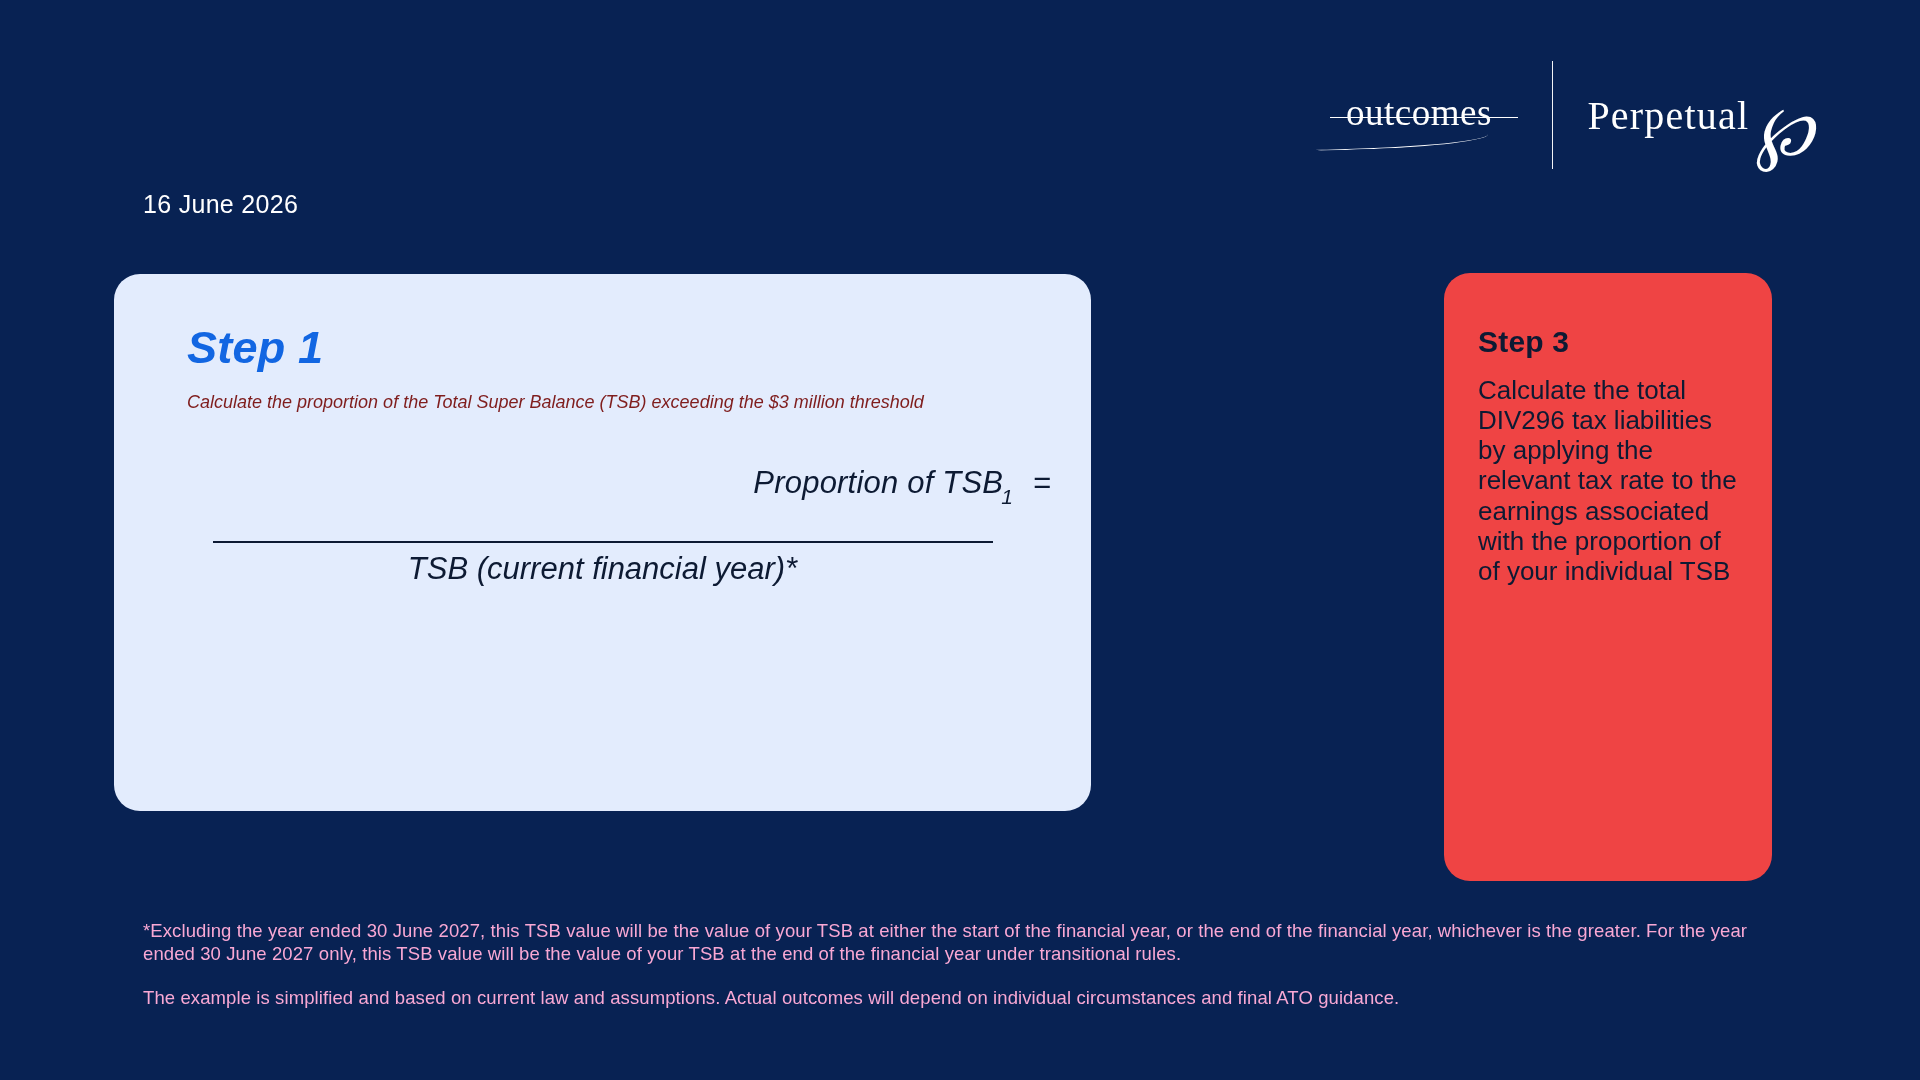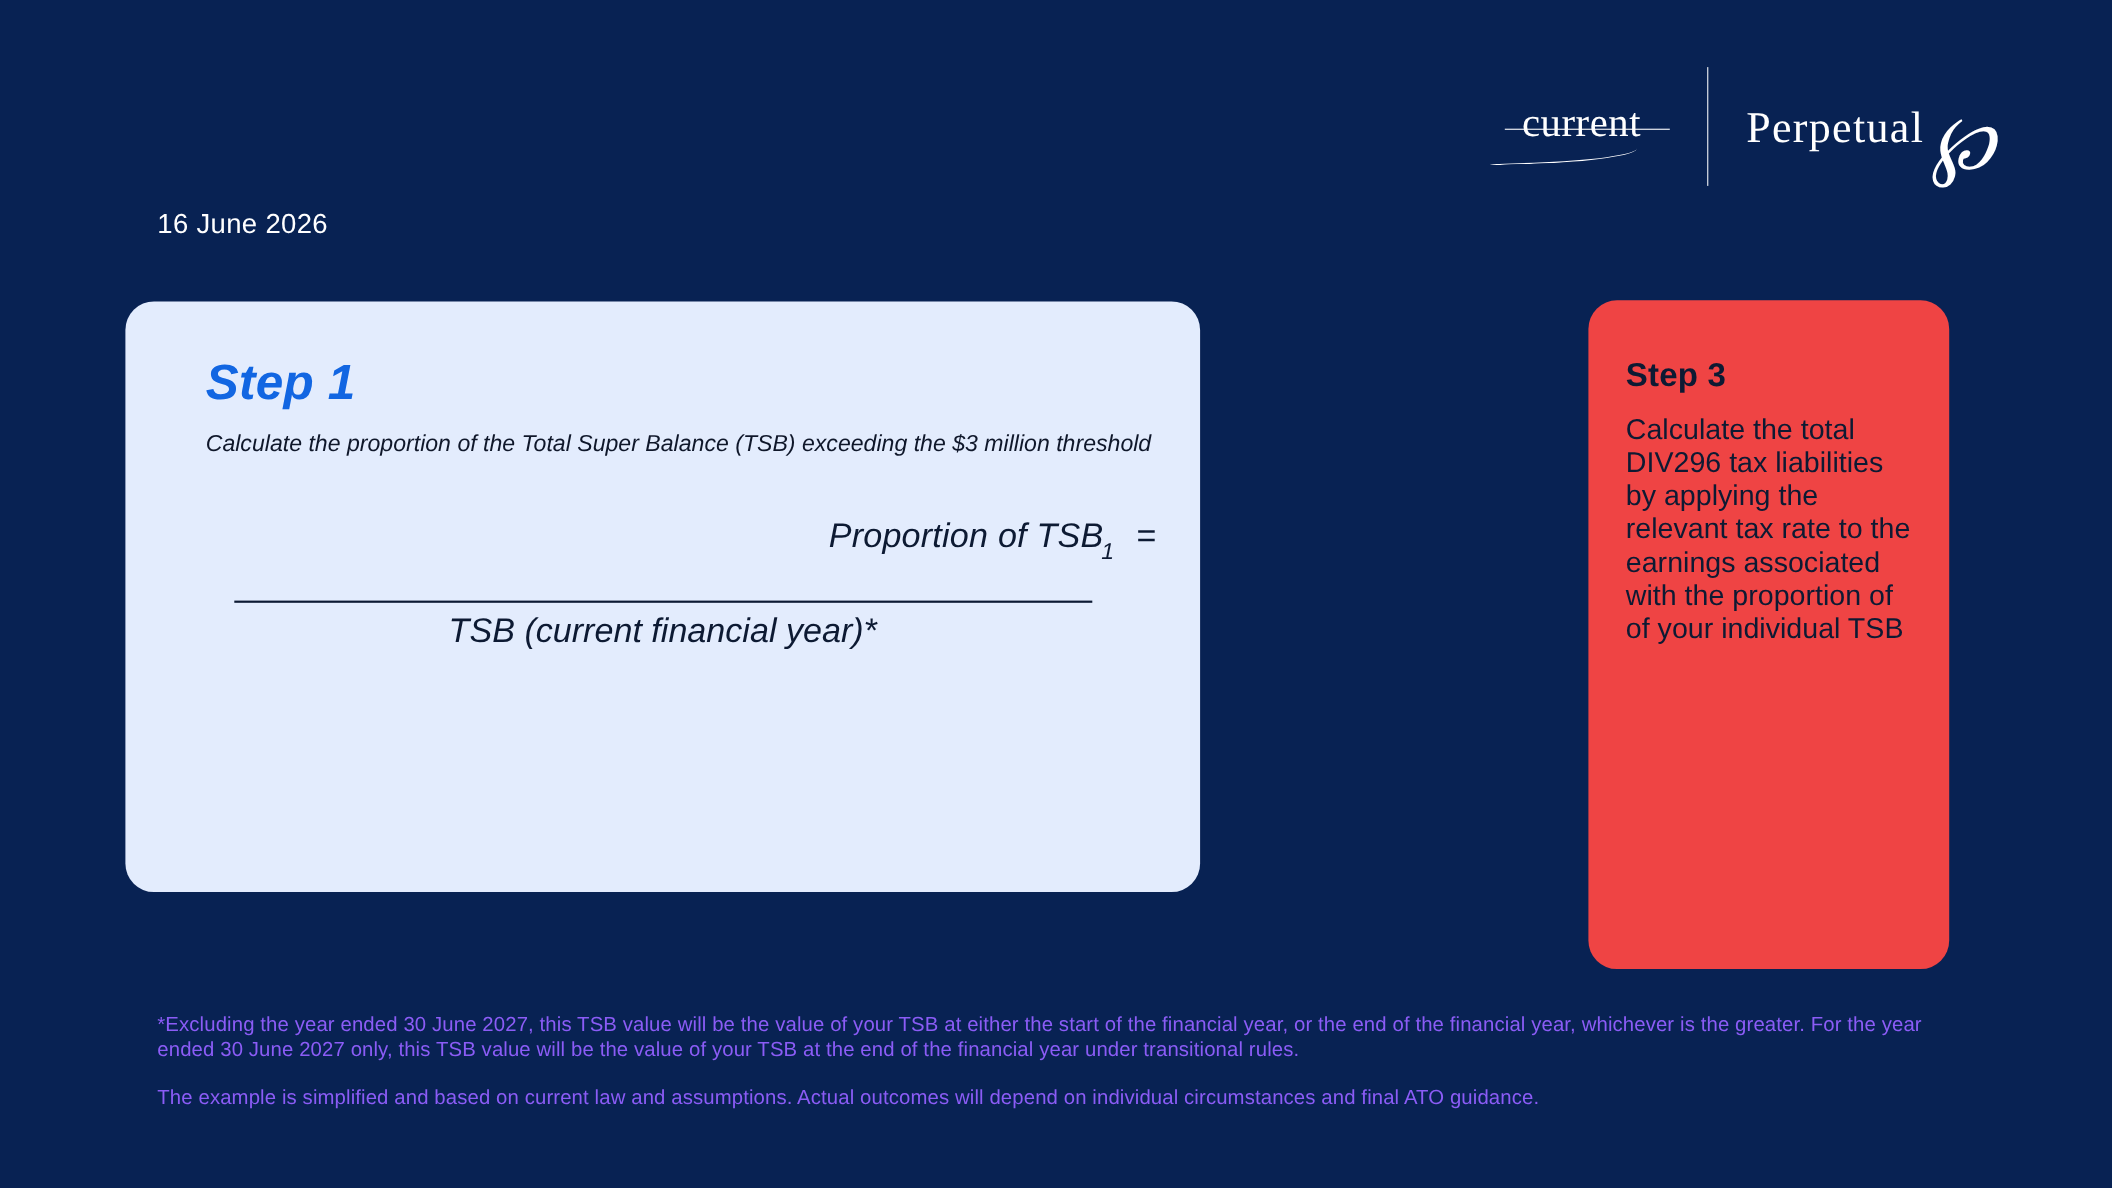--- a/index.html
+++ b/index.html
@@ -125,22 +125,22 @@
   }
 
   .step1-title {
     color: #1266e2;
     font-size: 45px;
     font-weight: bold;
     margin: 0 0 18px 33px;
     letter-spacing: 0.2px;
   }
   .step1-desc {
-    color: #0f172a;
-    font-size: 21px;
+    color: #7f1d1d;
+    font-size: 18px;
     line-height: 1.18;
     margin: 16px 0 0 33px;
     max-width: 890px;
   }
 
   .formula {
     margin-top: 52px;
     color: #0d1a33;
     text-align: center;
   }
@@ -196,37 +196,37 @@
     position: relative;
     top: 5px;
   }
 
   
   .footnotes {
     position: absolute;
     left: 143px;
     top: 920px;
     width: 1630px;
-    color: #8b5cf6;
+    color: #f9a8d4;
   }
   .footnote {
     font-size: 18.5px;
     line-height: 1.22;
     margin: 0 0 22px 0;
     letter-spacing: 0.1px;
   }
 </style>
 </head>
 <body>
 
 <div class="slide">
 
   <div class="logo-area">
     <div class="logo-fordham">
-      <span>current</span>
+      <span>outcomes</span>
       <span class="strike"></span>
       <span class="swoosh"></span>
     </div>
     <div class="logo-divider"></div>
     <div class="logo-perpetual">
       <span>Perpetual</span>
       <span class="mark">℘</span>
     </div>
   </div>
 

